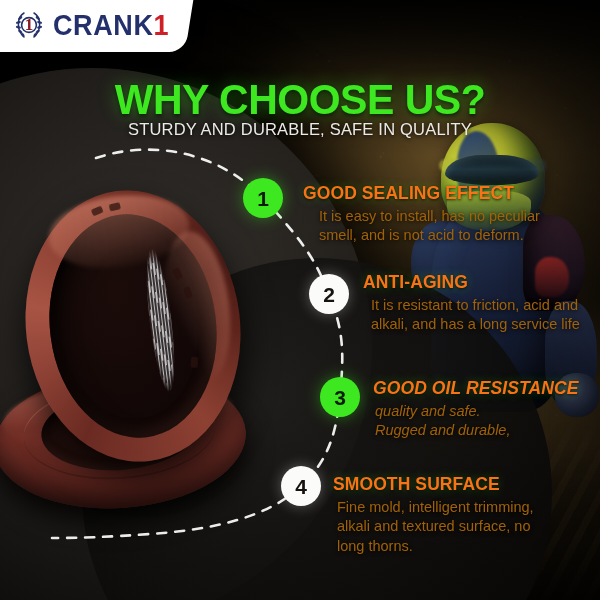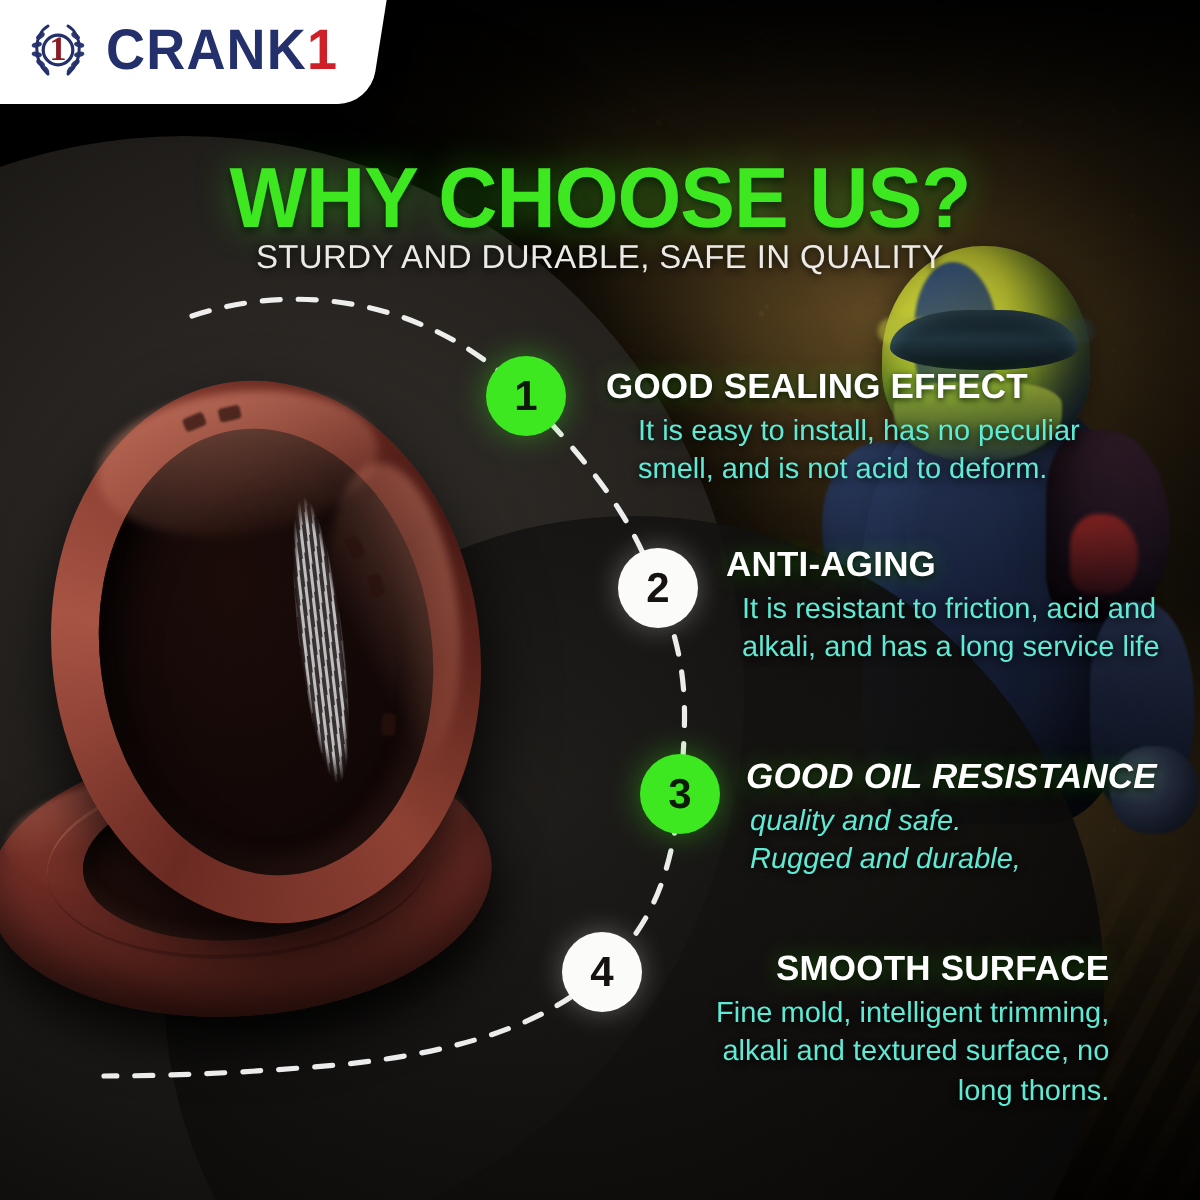--- a/index.html
+++ b/index.html
@@ -291,39 +291,39 @@
     text-align: center;
     font-size: 16.5px; font-weight: 400; letter-spacing: .2px;
     color: #eceae6;
     text-shadow: 0 1px 4px rgba(0,0,0,.9);
   }
 
   
   .feature { position: absolute; }
   .feature .f-head {
     font-size: 17.5px; font-weight: 700; letter-spacing: .1px;
-    color: #ffffff;
+    color: #f97316;
     text-shadow: 0 0 10px rgba(62,232,32,.35), 0 1px 3px rgba(0,0,0,.85);
     margin-bottom: 3px;
     white-space: nowrap;
   }
   .feature .f-body {
     font-size: 14.5px; font-weight: 400; line-height: 1.34;
-    color: #5eead4;
+    color: #a16207;
     text-shadow: 0 1px 4px rgba(0,0,0,.92);
   }
   .feature .f-body span { display: block; }
 
   #feature-1 { left: 303px; top: 183px; }
   #feature-1 .f-body { padding-left: 16px; }
   #feature-2 { left: 363px; top: 272px; }
   #feature-2 .f-body { padding-left: 8px; }
   #feature-3 { left: 373px; top: 378px; font-style: italic; }
   #feature-3 .f-body { padding-left: 2px; }
-  #feature-4 { left: 354px; top: 474px; text-align: right; }
+  #feature-4 { left: 333px; top: 474px; }
   #feature-4 .f-body { padding-left: 4px; }
 
   
   .bullet {
     position: absolute;
     width: 40px; height: 40px;
     border-radius: 50%;
     display: flex; align-items: center; justify-content: center;
     font-size: 21px; font-weight: 700;
     line-height: 1;

